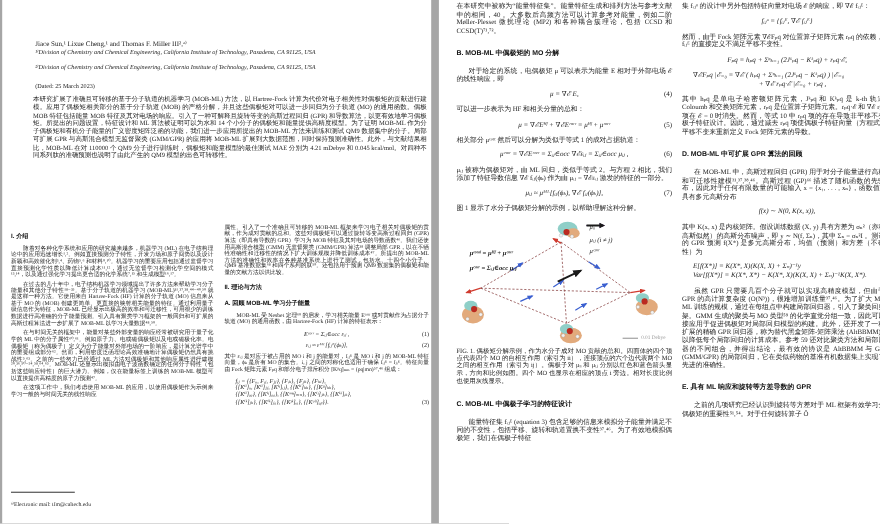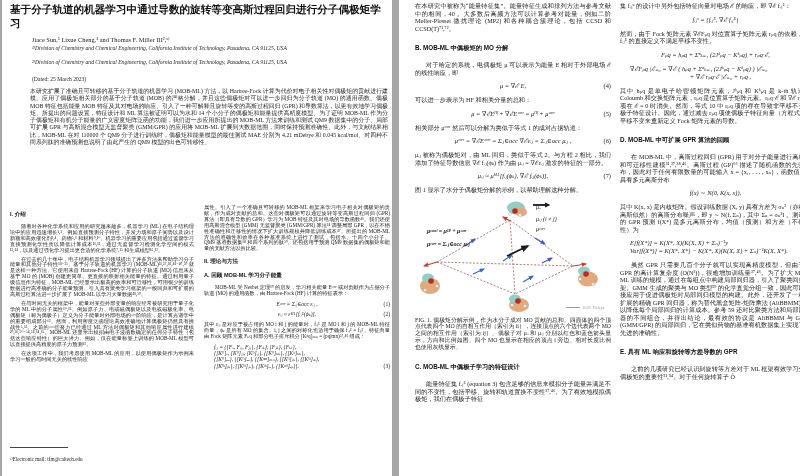--- a/index.html
+++ b/index.html
@@ -64,21 +64,20 @@
   .scale-line{display:inline-block;width:14px;border-top:1px solid #9a9a9a;margin-right:3px;}
   .fig-scale .lab{font-size:4.8px;color:#9a9a9a;}
   .caption{font-size:5.8px;line-height:6.9px;text-align:justify;margin:3px 0 0 0;}
 </style>
 </head>
 <body>
 
 <div class="viewport">
 
   <div class="page pg1" id="page1">
-    <div class="title">基于分子轨道的机器学习中通过导数的旋转等变高斯过程回归进行分子偶极矩学习</div>
     <div class="authors">Jiace Sun,¹ Lixue Cheng,¹ and Thomas F. Miller III²,ᵃ⁾</div>
     <div class="affil affil1">¹⁾Division of Chemistry and Chemical Engineering, California Institute of Technology, Pasadena, CA 91125, USA</div>
     <div class="affil affil2">²⁾Division of Chemistry and Chemical Engineering, California Institute of Technology, Pasadena, CA 91125, USA</div>
     <div class="dateline">(Dated: 25 March 2023)</div>
     <div class="abstract">本研究扩展了准确且可转移的基于分子轨道的机器学习 (MOB-ML) 方法，以 Hartree-Fock 计算为代价对电子相关性对偶极矩的贡献进行建模。应用了偶极矩相关部分的基于分子轨道 (MOB) 的严格分解，并且这些偶极矩对可以进一步回归为分子轨道 (MO) 的通用函数。偶极 MOB 特征包括能量 MOB 特征及其对电场的响应。引入了一种可解释且旋转等变的高斯过程回归 (GPR) 和导数算法，以更有效地学习偶极矩。所提出的问题设置，特征设计和 ML 算法被证明可以为水和 14 个小分子的偶极矩和能量提供高精度模型。为了证明 MOB-ML 作为分子偶极矩和有机分子能量的广义密度矩阵泛函的功能，我们进一步应用所提出的 MOB-ML 方法来训练和测试 QM9 数据集中的分子。局部可扩展 GPR 与高斯混合模型无监督聚类 (GMM/GPR) 的应用将 MOB-ML 扩展到大数据范围，同时保持预测准确性。此外，与文献结果相比，MOB-ML 在对 110000 个 QM9 分子进行训练时，偶极矩和能量模型的最佳测试 MAE 分别为 4.21 mDebye 和 0.045 kcal/mol。对四种不同系列肽的准确预测也说明了由此产生的 QM9 模型的出色可转移性。</div>
 
     <div class="col c1a">
       <div class="h">I.   介绍</div>
       <p class="p">随着对各种化学系统和应用的研究越来越多，机器学习 (ML) 在电子结构理论中的应用迅速增长¹,²。例如直接预测分子特性，开发力场和原子间势以及设计新颖和高效催化剂³,⁴、药物⁵,⁶ 和材料⁹,¹⁰。机器学习的重要应用包括通过监督学习直接预测化学性质以降低计算成本¹¹,¹²，通过无监督学习检测化学空间的模式¹³,¹⁴，以及通过强化学习提出更合适的化学系统⁷,¹⁵ 和生成模型¹⁶,¹⁷。</p>
       <p class="p">在过去的几十年中，电子结构机器学习领域提出了许多方法来帮助学习分子能量和其他分子特性¹⁸⁻³⁵。基于分子轨道的机器学习 (MOB-ML)³¹,³⁷,³⁸,⁴⁴⁻⁴⁹,⁵⁹ 就是这样一种方法。它使用来自 Hartree-Fock (HF) 计算的分子轨道 (MO) 信息来从基于 MO 的 (MOB) 创建更简单、更直接的映射相关能量的特征。通过利用量子级信息作为特征，MOB-ML 已经显示出极高的效率和可迁移性，可用很少的训练数据进行高准确的分子能量预测。引入具有聚类学习框架的一般回归和可扩展的高斯过程算法进一步扩展了 MOB-ML 以学习大量数据⁴⁸,⁵⁹。</p>

